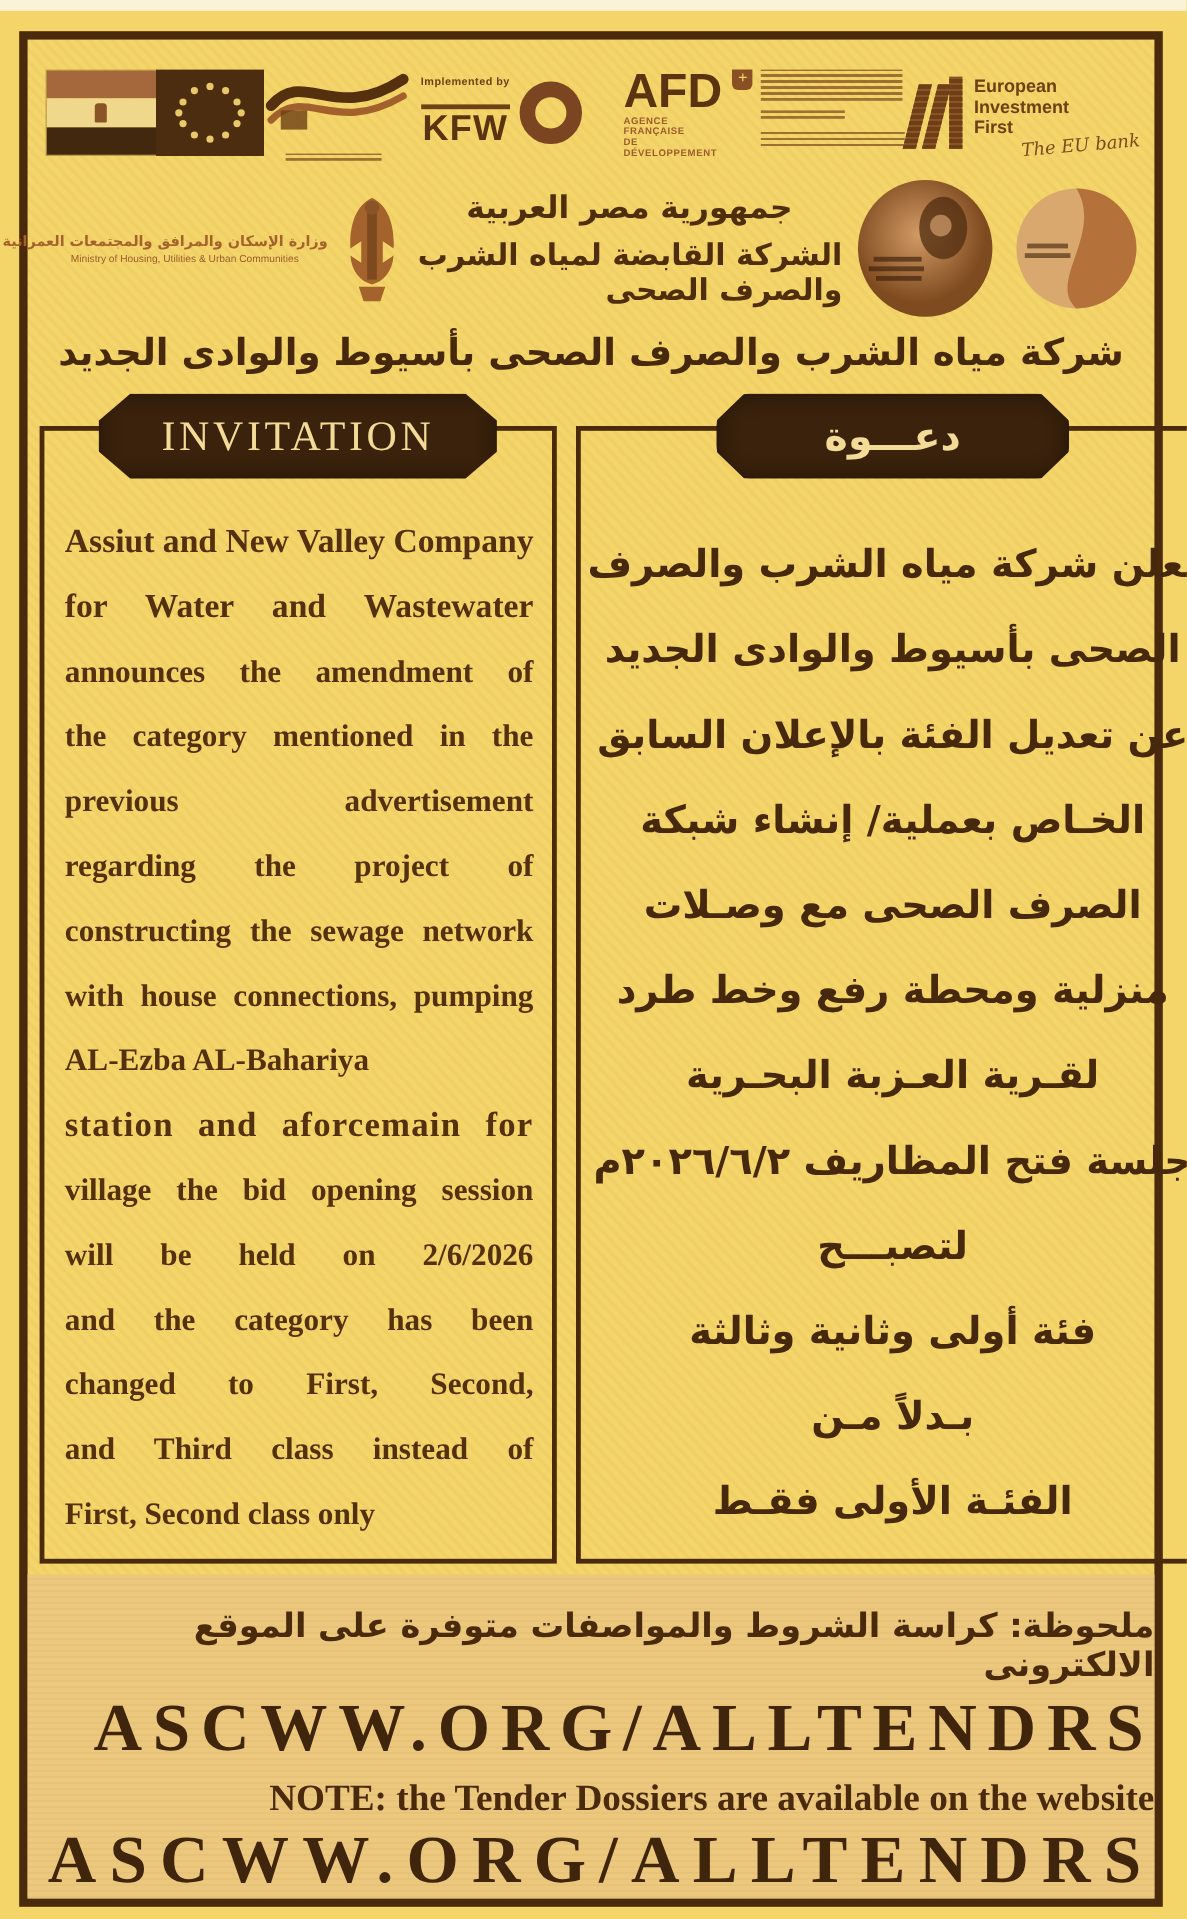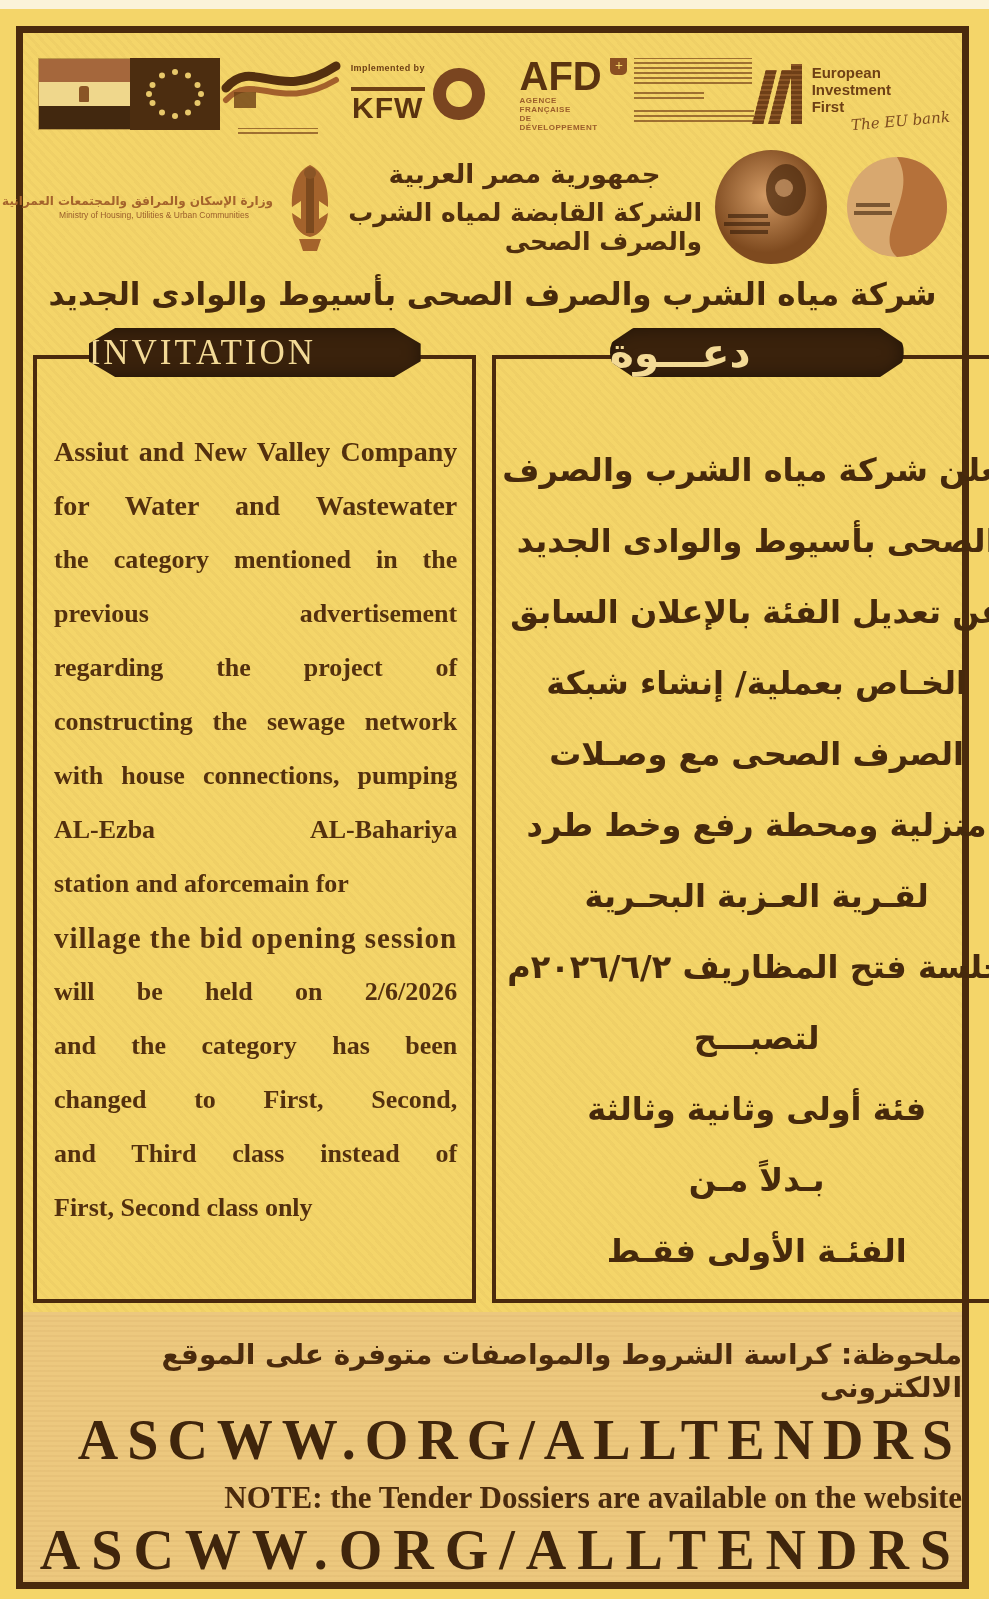--- a/index.html
+++ b/index.html
@@ -63,28 +63,28 @@
   .seals { width:248px; flex-shrink:0; display:flex; align-items:center; justify-content:flex-end; gap:12px; }
 
   
   .company-line { direction:rtl; text-align:center; font-family:"DejaVu Sans", sans-serif; font-size:31px; font-weight:bold; color:#46290c; height:54px; line-height:54px; }
 
   
   .panels { display:flex; gap:16px; margin:34px 10px 0; height:948px; }
   .panel { flex:1; border:4px solid #4a2a0d; position:relative; background:transparent; }
   .badge {
     position:absolute; top:-31px; left:50%; transform:translateX(-50%);
-    height:49px; background:var(--badge_bg, #3a220c); color:var(--badge_text, #f3da96);
-    display:flex; align-items:center; justify-content:flex-start;
+    height:71px; background:var(--badge_bg, #3a220c); color:var(--badge_text, #f3da96);
+    display:flex; align-items:center; justify-content:center;
     clip-path:polygon(8% 0, 92% 0, 100% 32%, 100% 68%, 92% 100%, 8% 100%, 0 68%, 0 32%);
     box-shadow:inset 0 0 18px rgba(0,0,0,.45);
     z-index:2;
   }
   .badge.en { width:332px; font-size:35px; letter-spacing:3px; font-family:"Liberation Serif", serif; }
-  .badge.ar { width:294px; font-family:"DejaVu Sans", sans-serif; font-size:41px; font-weight:bold;border-radius:28px; }
+  .badge.ar { width:294px; font-family:"DejaVu Sans", sans-serif; font-size:33px; font-weight:bold;border-radius:28px; }
 
   .en-text { padding:66px 15px 0 17px; }
   .en-text .line {
     font-size:26px; font-weight:bold; color:#53300e; line-height:54px; white-space:nowrap;
     text-align:justify; text-align-last:justify;
   }
   .en-text .line:nth-child(-n+2) { font-size:28px; }
   .en-text .line:nth-child(10) { font-size:29px; letter-spacing:1px; }
   .en-text .line:nth-child(9), .en-text .line:last-child { text-align-last:left; }
 
@@ -219,20 +219,21 @@
   <div class="company-line">شركة مياه الشرب والصرف الصحى بأسيوط والوادى الجديد</div>
 
   <div class="panels">
     <section class="panel">
       <div class="badge en">
         <span>INVITATION</span>
       </div>
       <div class="en-text">
           <div class="line">Assiut and New Valley Company</div>
           <div class="line">for Water and Wastewater</div>
+          <div class="line">announces the amendment of</div>
           <div class="line">the category mentioned in the</div>
           <div class="line">previous advertisement</div>
           <div class="line">regarding the project of</div>
           <div class="line">constructing the sewage network</div>
           <div class="line">with house connections, pumping</div>
           <div class="line">AL-Ezba AL-Bahariya</div>
           <div class="line">station and aforcemain for</div>
           <div class="line">village the bid opening session</div>
           <div class="line">will be held on 2/6/2026</div>
           <div class="line">and the category has been</div>

